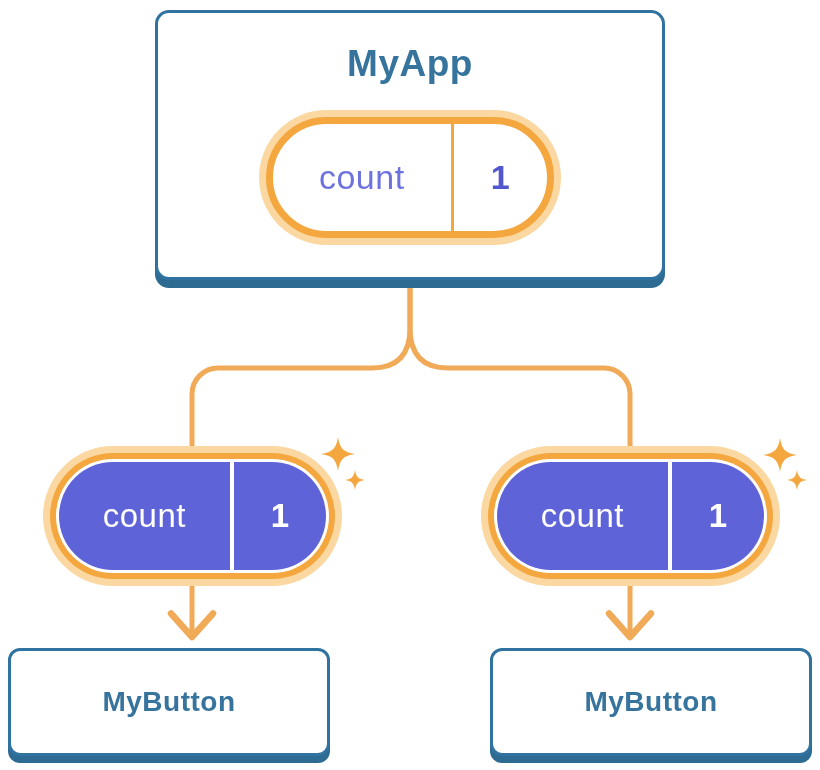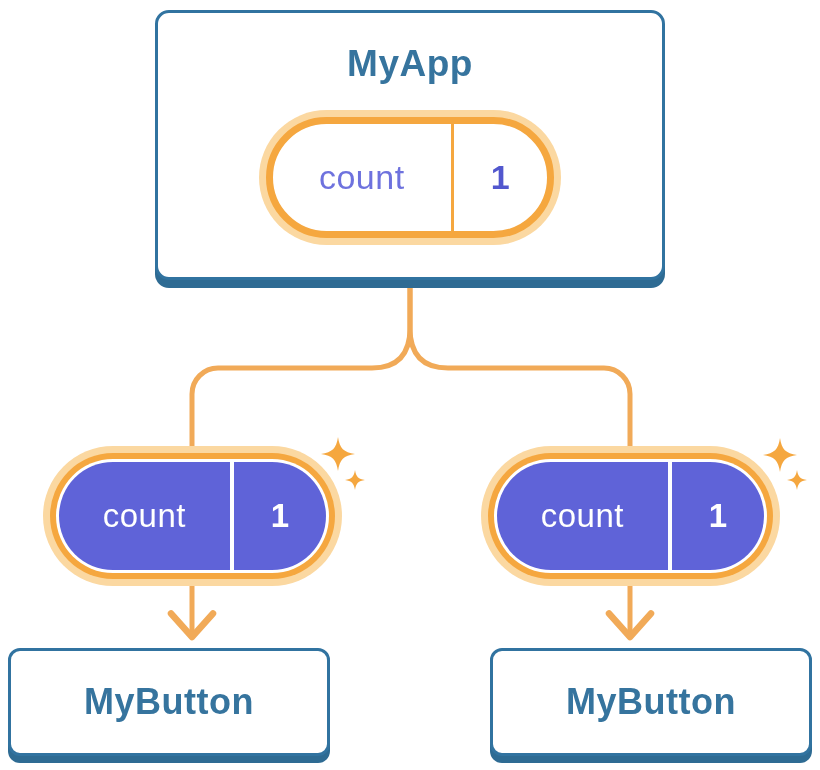--- a/index.html
+++ b/index.html
@@ -63,21 +63,21 @@
   }
   .card.leaf{
     border-radius:12px;
     box-shadow:0 7px 0 var(--card-shadow);
     width:322px;height:108px;top:648px;
   }
   .card.leaf.left{left:8px;}
   .card.leaf.right{left:490px;}
   .card-title{
     color:var(--card-text);
-    font-size:36px;
+    font-size:28px;
     font-weight:600;
     letter-spacing:0.5px;
   }
   .card.root .card-title{margin-top:30px;font-size:37px;}
   
   .pill-light{
     position:absolute;
     left:266px;top:117px;width:288px;height:121px;
     box-sizing:border-box;
     background:#fff;

